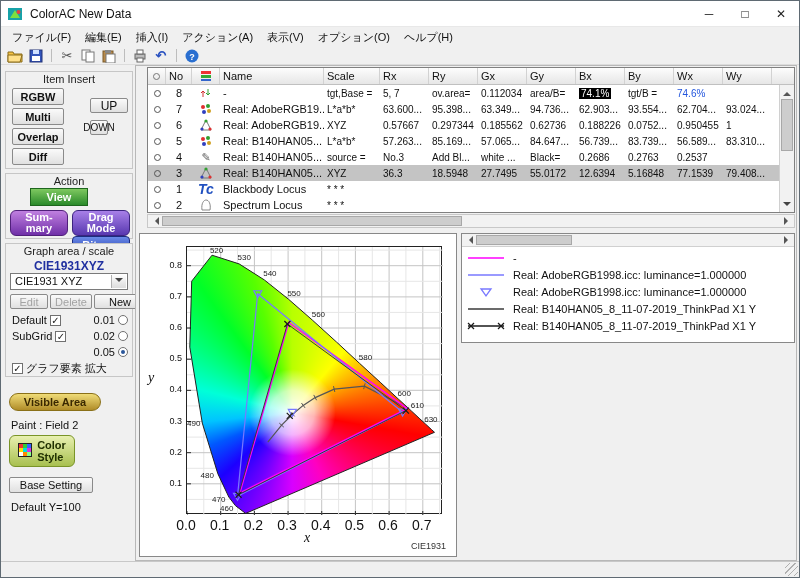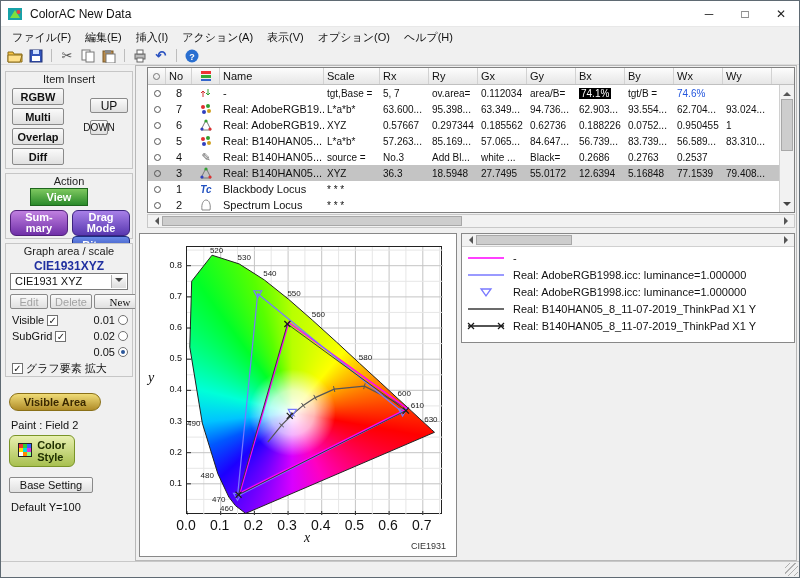--- a/index.html
+++ b/index.html
@@ -220,24 +220,24 @@
       <div class="group-title">Graph area / scale</div>
       <div class="scale-name" style="top:15px;">CIE1931XYZ</div>
       <div class="select" style="left:4px;top:29px;width:118px;">
         <span>CIE1931 XYZ</span>
         <span class="sel-arrow">
             <span class="tri-down" style="margin-top:0;"></span>
           </span>
       </div>
       <div class="btn disabled" style="left:4px;top:50px;width:38px;height:15px;">Edit</div>
       <div class="btn disabled" style="left:44px;top:50px;width:42px;height:15px;">Delete</div>
-      <div class="btn" style="left:88px;top:50px;width:52px;height:15px;font-family:Liberation Serif, serif;">New</div>
+      <div class="btn" style="left:88px;top:50px;width:52px;height:15px;">New</div>
 
       <div class="opt-row" style="top:69px;">
-        <span>Visible</span>
+        <span>Default</span>
         <span class="chk on"></span>
         <span class="opt-num">0.01</span>
         <span class="radio grid-radio"></span>
       </div>
       <div class="opt-row" style="top:85px;">
         <span>SubGrid</span>
         <span class="chk on"></span>
         <span class="opt-num">0.02</span>
         <span class="radio grid-radio"></span>
       </div>
@@ -440,21 +440,21 @@
           <div class="t-cell c-val">5.16848</div>
           <div class="t-cell c-val">77.1539</div>
           <div class="t-cell c-val">79.408...</div>
         </div>
         <div class="t-row">
           <div class="t-cell c-plot">
             <span class="circ"></span>
           </div>
           <div class="t-cell c-no">1</div>
           <div class="t-cell c-icon">
-            <span style="font-size:10px;color:#2050c0;font-style:italic;font-weight:bold;">Tc</span>
+            <span style="font-size:14px;color:#2050c0;font-style:italic;font-weight:bold;">Tc</span>
           </div>
           <div class="t-cell c-name">Blackbody Locus</div>
           <div class="t-cell c-val">* * *</div>
           <div class="t-cell c-val"></div>
           <div class="t-cell c-val"></div>
           <div class="t-cell c-val"></div>
           <div class="t-cell c-val"></div>
           <div class="t-cell c-val"></div>
           <div class="t-cell c-val"></div>
           <div class="t-cell c-val"></div>

